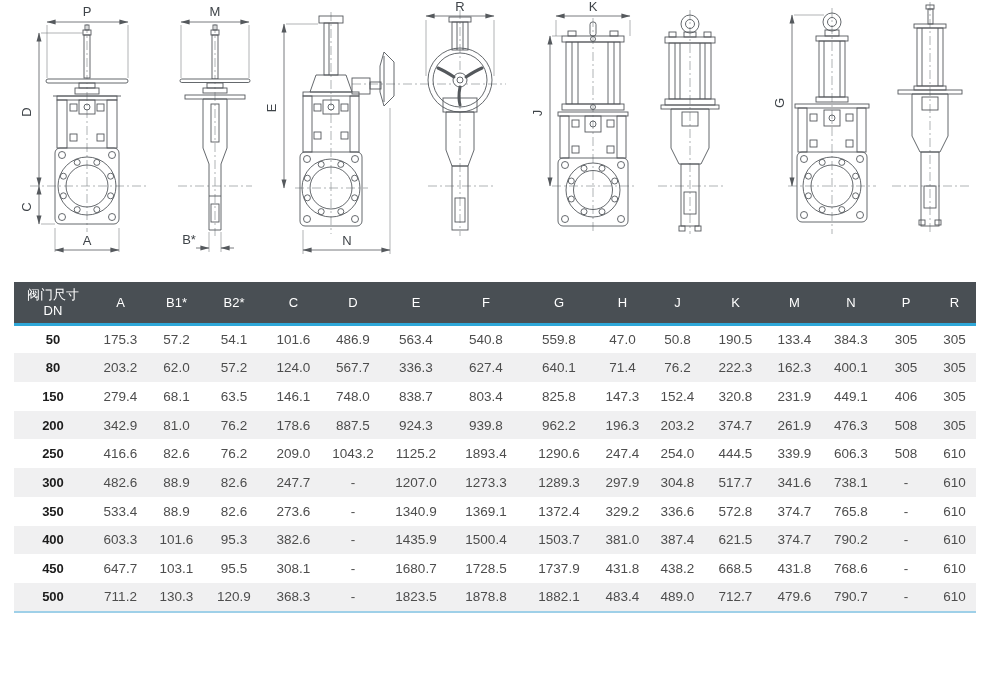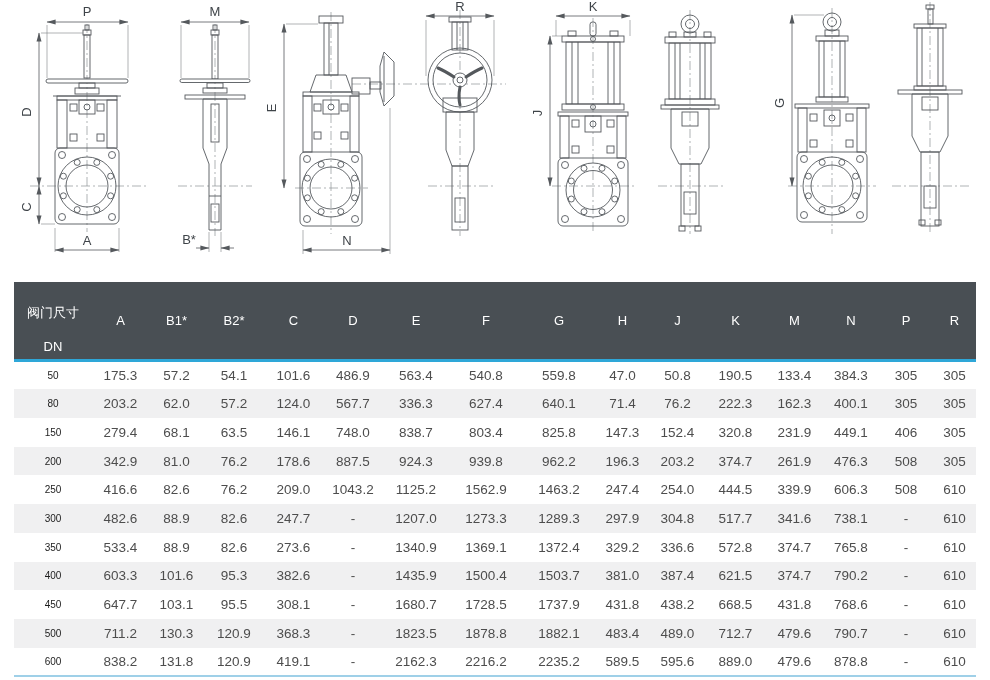--- a/index.html
+++ b/index.html
@@ -30,30 +30,30 @@
   
   table.dims{
     border-collapse:collapse;table-layout:fixed;width:962px;
     margin:10px 0 0 14px;
   }
   table.dims thead th{
     background:var(--header-bg);color:#fff;font-weight:400;font-size:13px;
     padding:5px 2px;text-align:center;vertical-align:middle;
     border-bottom:3px solid var(--accent);line-height:1.2;
   }
-  table.dims thead th .two{display:block;margin-top:18px;}
+  table.dims thead th .two{display:block;}
   table.dims tbody tr{height:28.7px;}
   table.dims tbody tr:nth-child(even){background:var(--stripe);}
   table.dims tbody tr:last-child td,
   table.dims tbody tr:last-child th{border-bottom:2px solid var(--bottom-line);}
   table.dims td,table.dims tbody th{
     text-align:center;font-size:13.5px;color:#4d4d4d;padding:0 2px;
     white-space:nowrap;vertical-align:middle;
   }
-  table.dims tbody th.dn{font-weight:400;color:#1c1c1c;font-size:10px;text-align:center;}
+  table.dims tbody th.dn{font-weight:700;color:#1c1c1c;font-size:13px;text-align:center;}
 </style>
 </head>
 <body>
 
 <div class="page">
 
   <div class="drawings">
   <svg width="990" height="272" viewBox="0 0 990 272">
     <defs>
       <marker id="arr" markerWidth="10" markerHeight="7" refX="8.6" refY="3" orient="auto-start-reverse" markerUnits="userSpaceOnUse">
@@ -489,22 +489,22 @@
           <td>305</td>
         </tr>
         <tr>
           <th class="dn">250</th>
           <td>416.6</td>
           <td>82.6</td>
           <td>76.2</td>
           <td>209.0</td>
           <td>1043.2</td>
           <td>1125.2</td>
-          <td>1562.9</td>
-          <td>1463.2</td>
+          <td>1893.4</td>
+          <td>1290.6</td>
           <td>247.4</td>
           <td>254.0</td>
           <td>444.5</td>
           <td>339.9</td>
           <td>606.3</td>
           <td>508</td>
           <td>610</td>
         </tr>
         <tr>
           <th class="dn">300</th>
@@ -589,34 +589,16 @@
           <td>1878.8</td>
           <td>1882.1</td>
           <td>483.4</td>
           <td>489.0</td>
           <td>712.7</td>
           <td>479.6</td>
           <td>790.7</td>
           <td>-</td>
           <td>610</td>
         </tr>
-        <tr>
-          <th class="dn">600</th>
-          <td>838.2</td>
-          <td>131.8</td>
-          <td>120.9</td>
-          <td>419.1</td>
-          <td>-</td>
-          <td>2162.3</td>
-          <td>2216.2</td>
-          <td>2235.2</td>
-          <td>589.5</td>
-          <td>595.6</td>
-          <td>889.0</td>
-          <td>479.6</td>
-          <td>878.8</td>
-          <td>-</td>
-          <td>610</td>
-        </tr>
       </tbody>
   </table>
 
 </div>
 
 </body></html>

